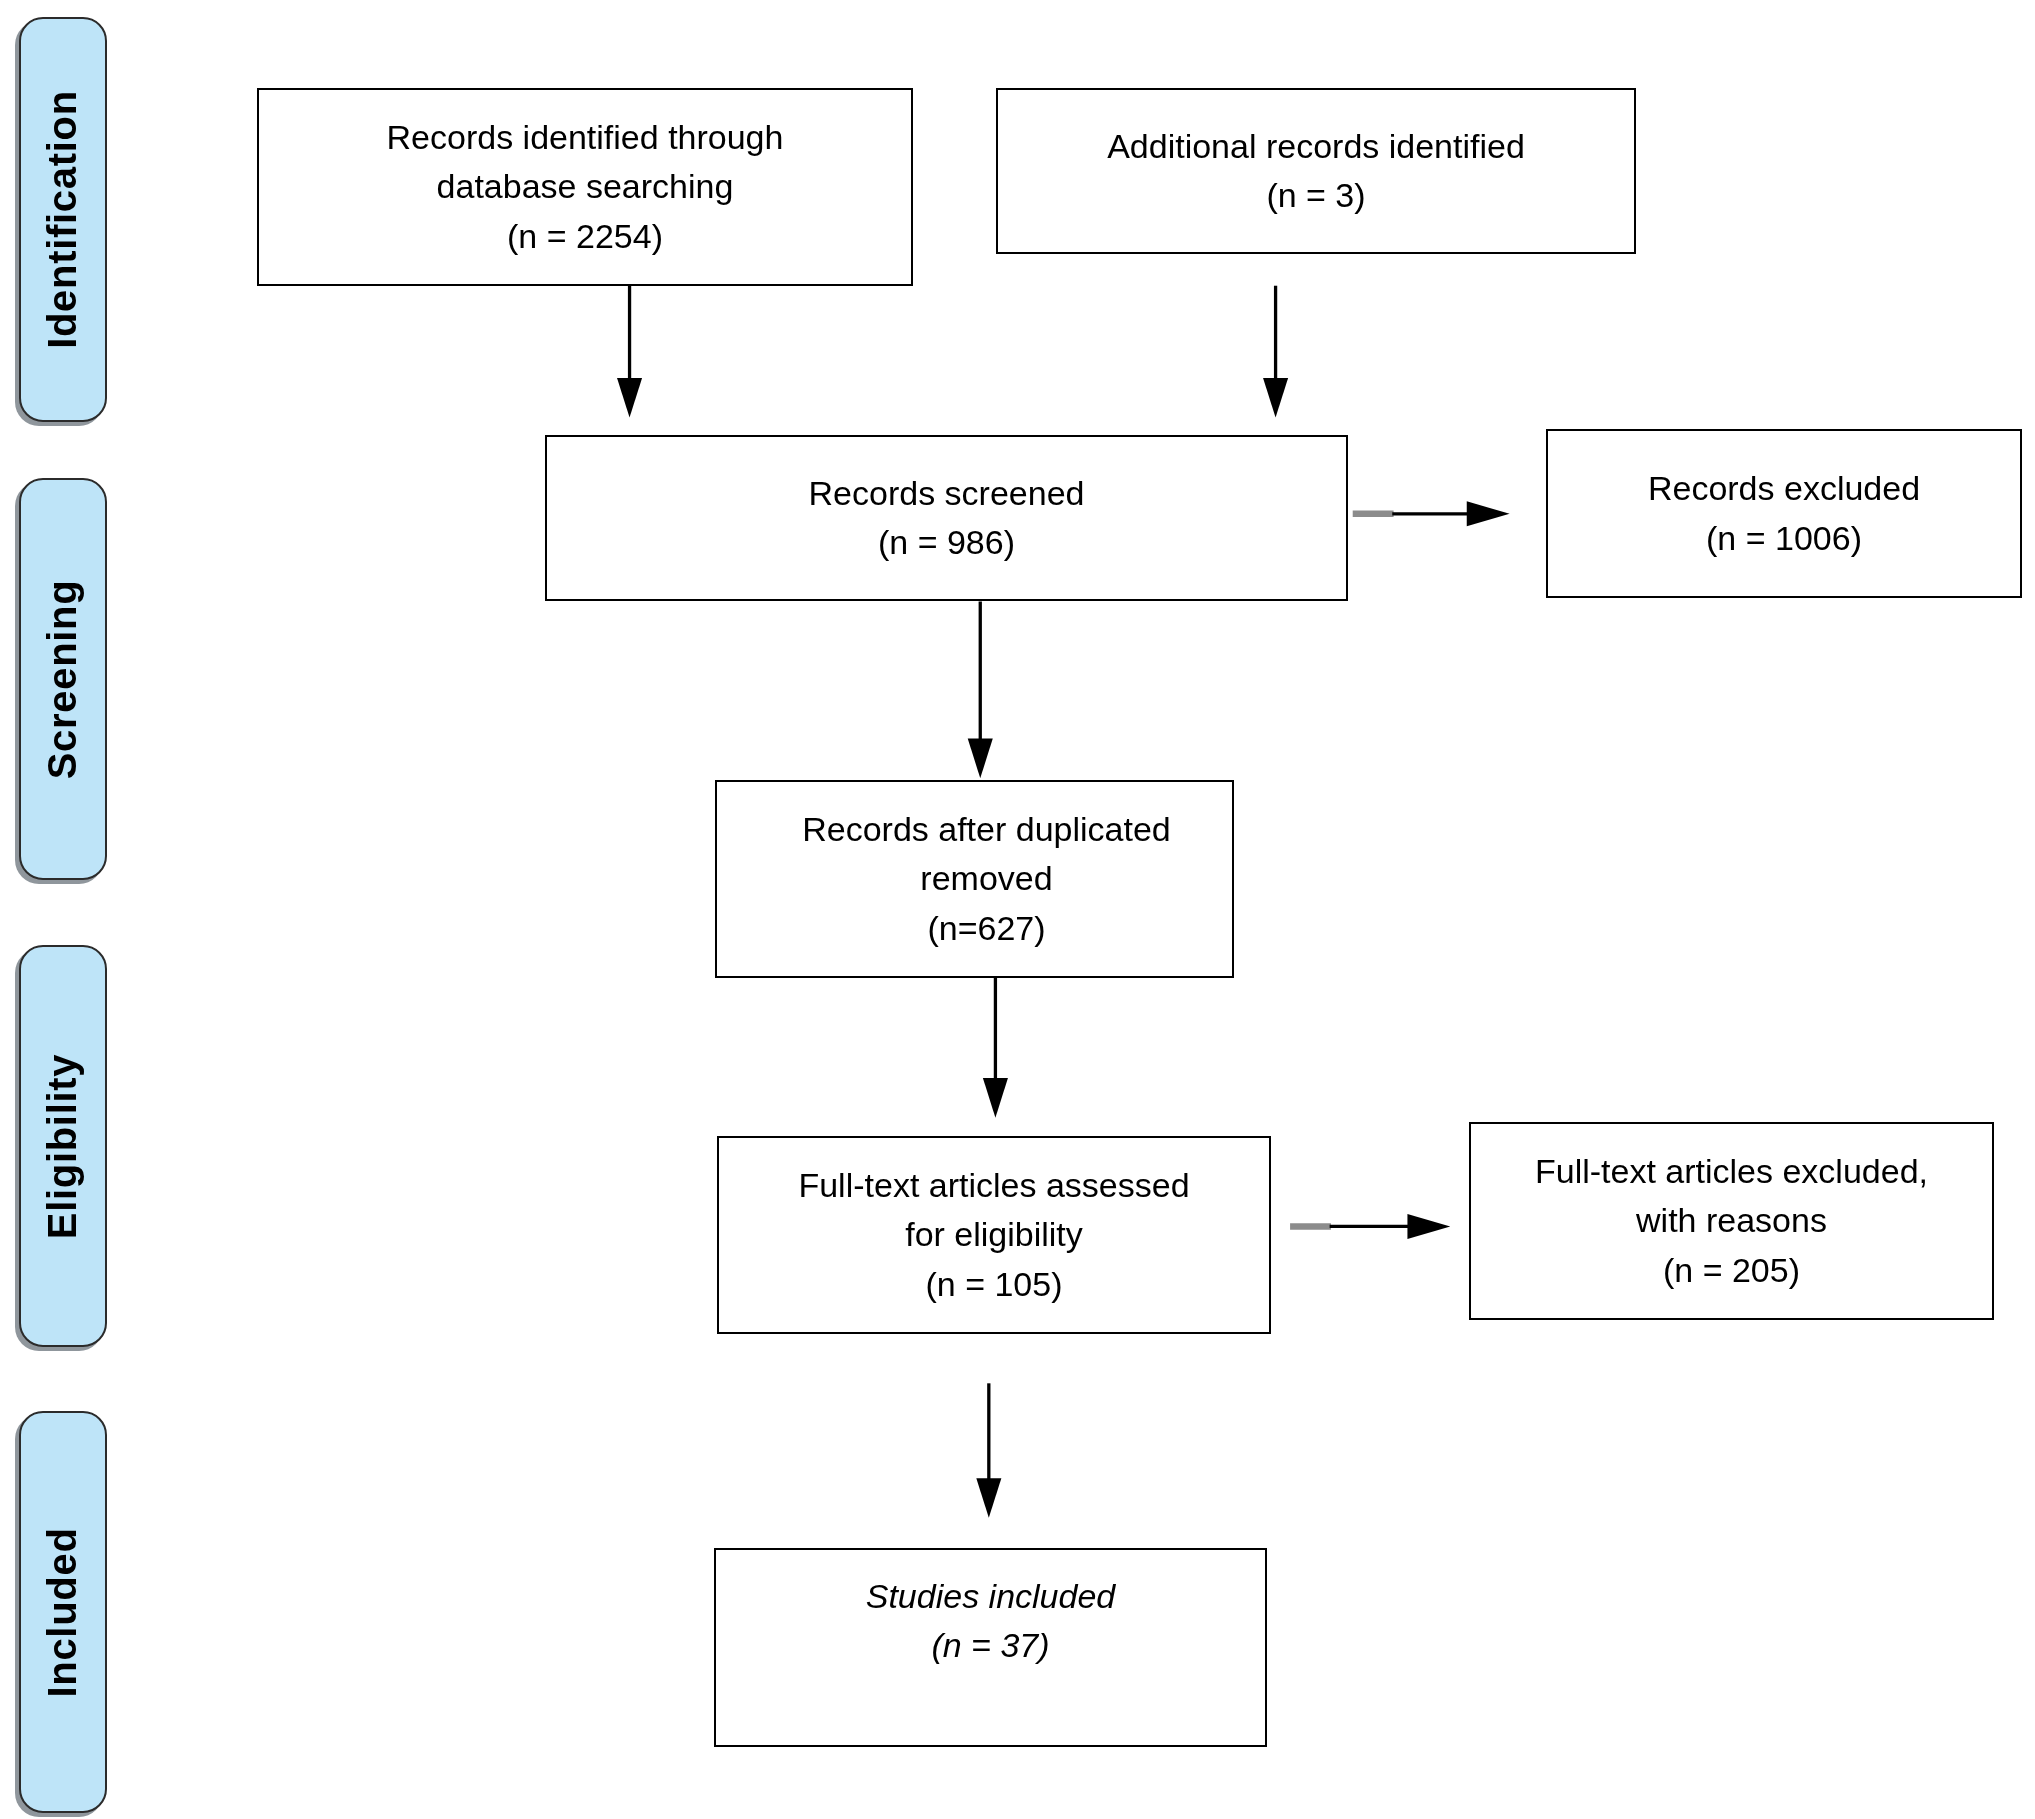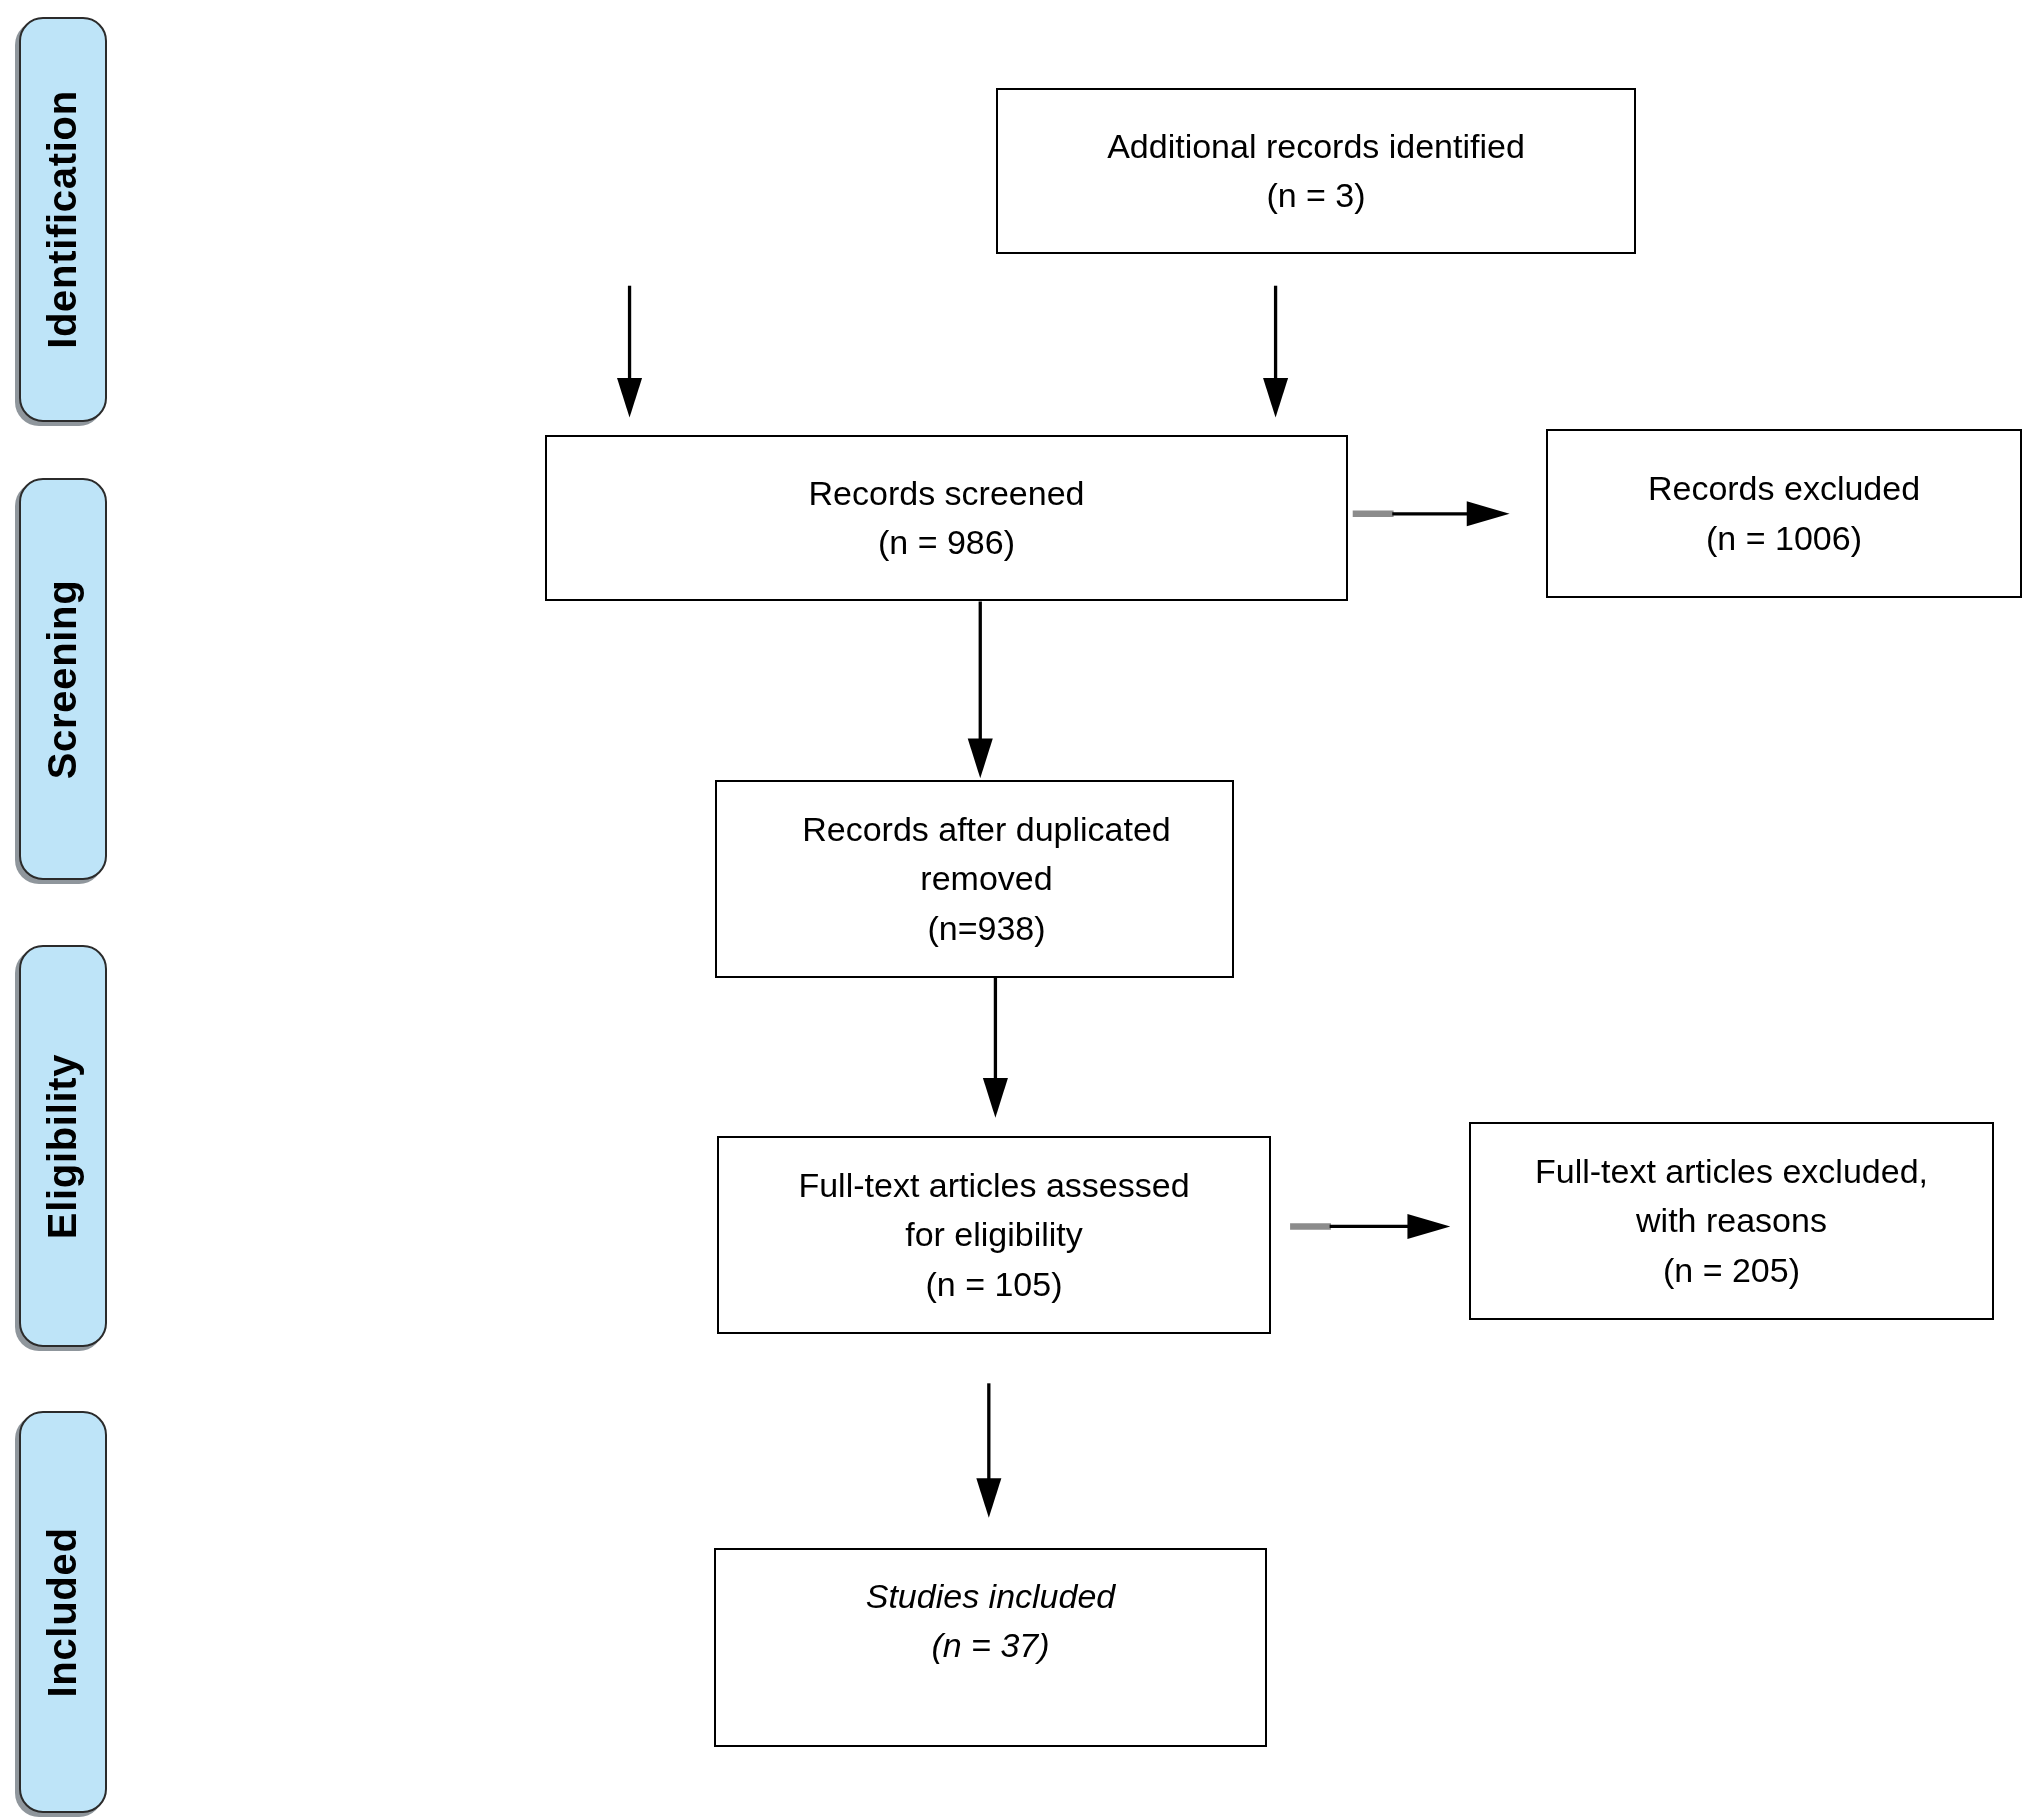--- a/index.html
+++ b/index.html
@@ -115,40 +115,45 @@
   <div class="pill" style="top:478px; height:402px;">
     <span>Screening</span>
   </div>
   <div class="pill" style="top:945px;height:402px;">
     <span>Eligibility</span>
   </div>
   <div class="pill" style="top:1411px;height:402px;">
     <span>Included</span>
   </div>
 
+  <div class="box" style="left:257px; top:88px; width:656px; height:198px;">
+    <span class="line">Records identified through</span>
+    <span class="line">database searching</span>
+    <span class="line">(n = 2254)</span>
+  </div>
 
   <div class="box" style="left:996px; top:88px; width:640px; height:166px;">
     <span class="line">Additional records identified</span>
     <span class="line">(n = 3)</span>
   </div>
 
   <div class="box" style="left:545px; top:435px; width:803px; height:166px;">
     <span class="line">Records screened</span>
     <span class="line">(n = 986)</span>
   </div>
 
   <div class="box" style="left:1546px; top:429px; width:476px; height:169px;">
     <span class="line">Records excluded</span>
     <span class="line">(n = 1006)</span>
   </div>
 
   <div class="box" style="left:715px; top:780px; width:519px; height:198px;padding-left:24px;">
     <span class="line">Records after duplicated</span>
     <span class="line">removed</span>
-    <span class="line">(n=938)</span>
+    <span class="line">(n=627)</span>
   </div>
 
   <div class="box" style="left:717px; top:1136px; width:554px; height:198px;">
     <span class="line">Full-text articles assessed</span>
     <span class="line">for eligibility</span>
     <span class="line">(n = 105)</span>
   </div>
 
   <div class="box" style="left:1469px; top:1122px; width:525px; height:198px;">
     <span class="line">Full-text articles excluded,</span>

